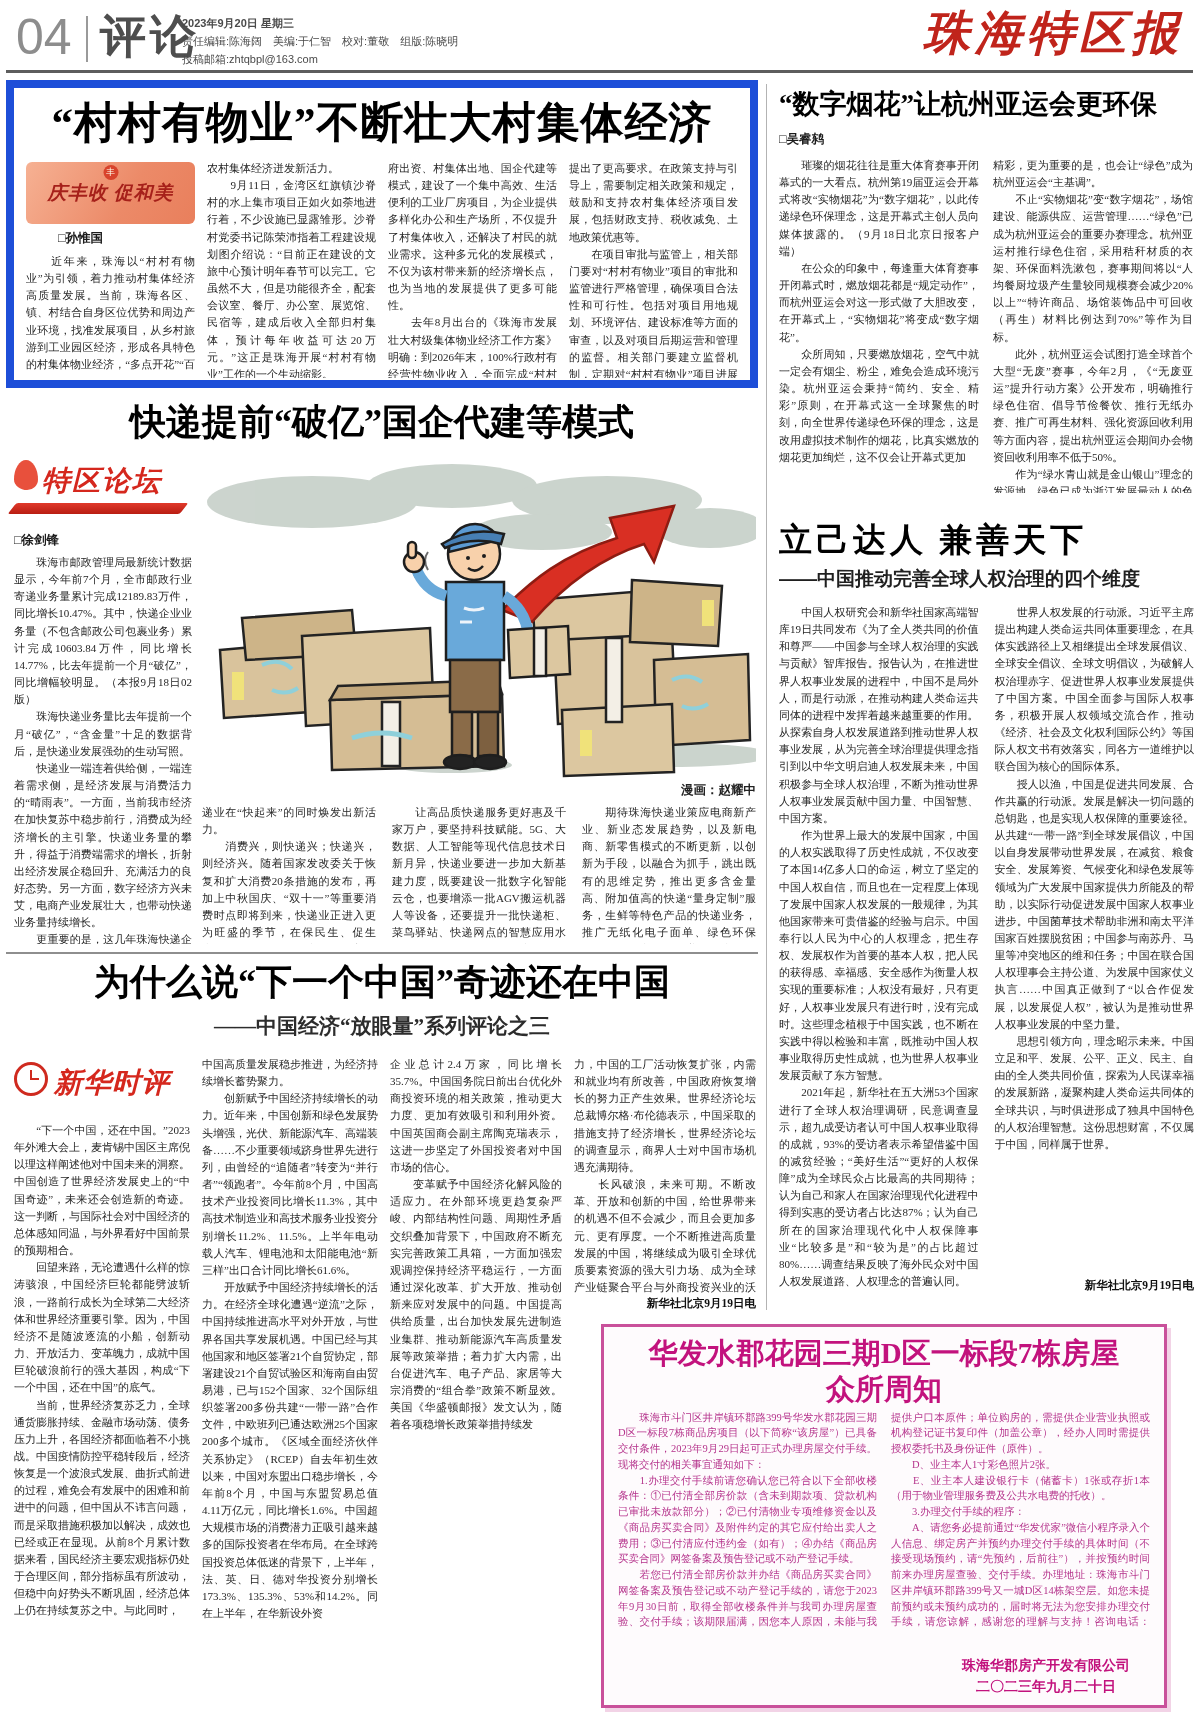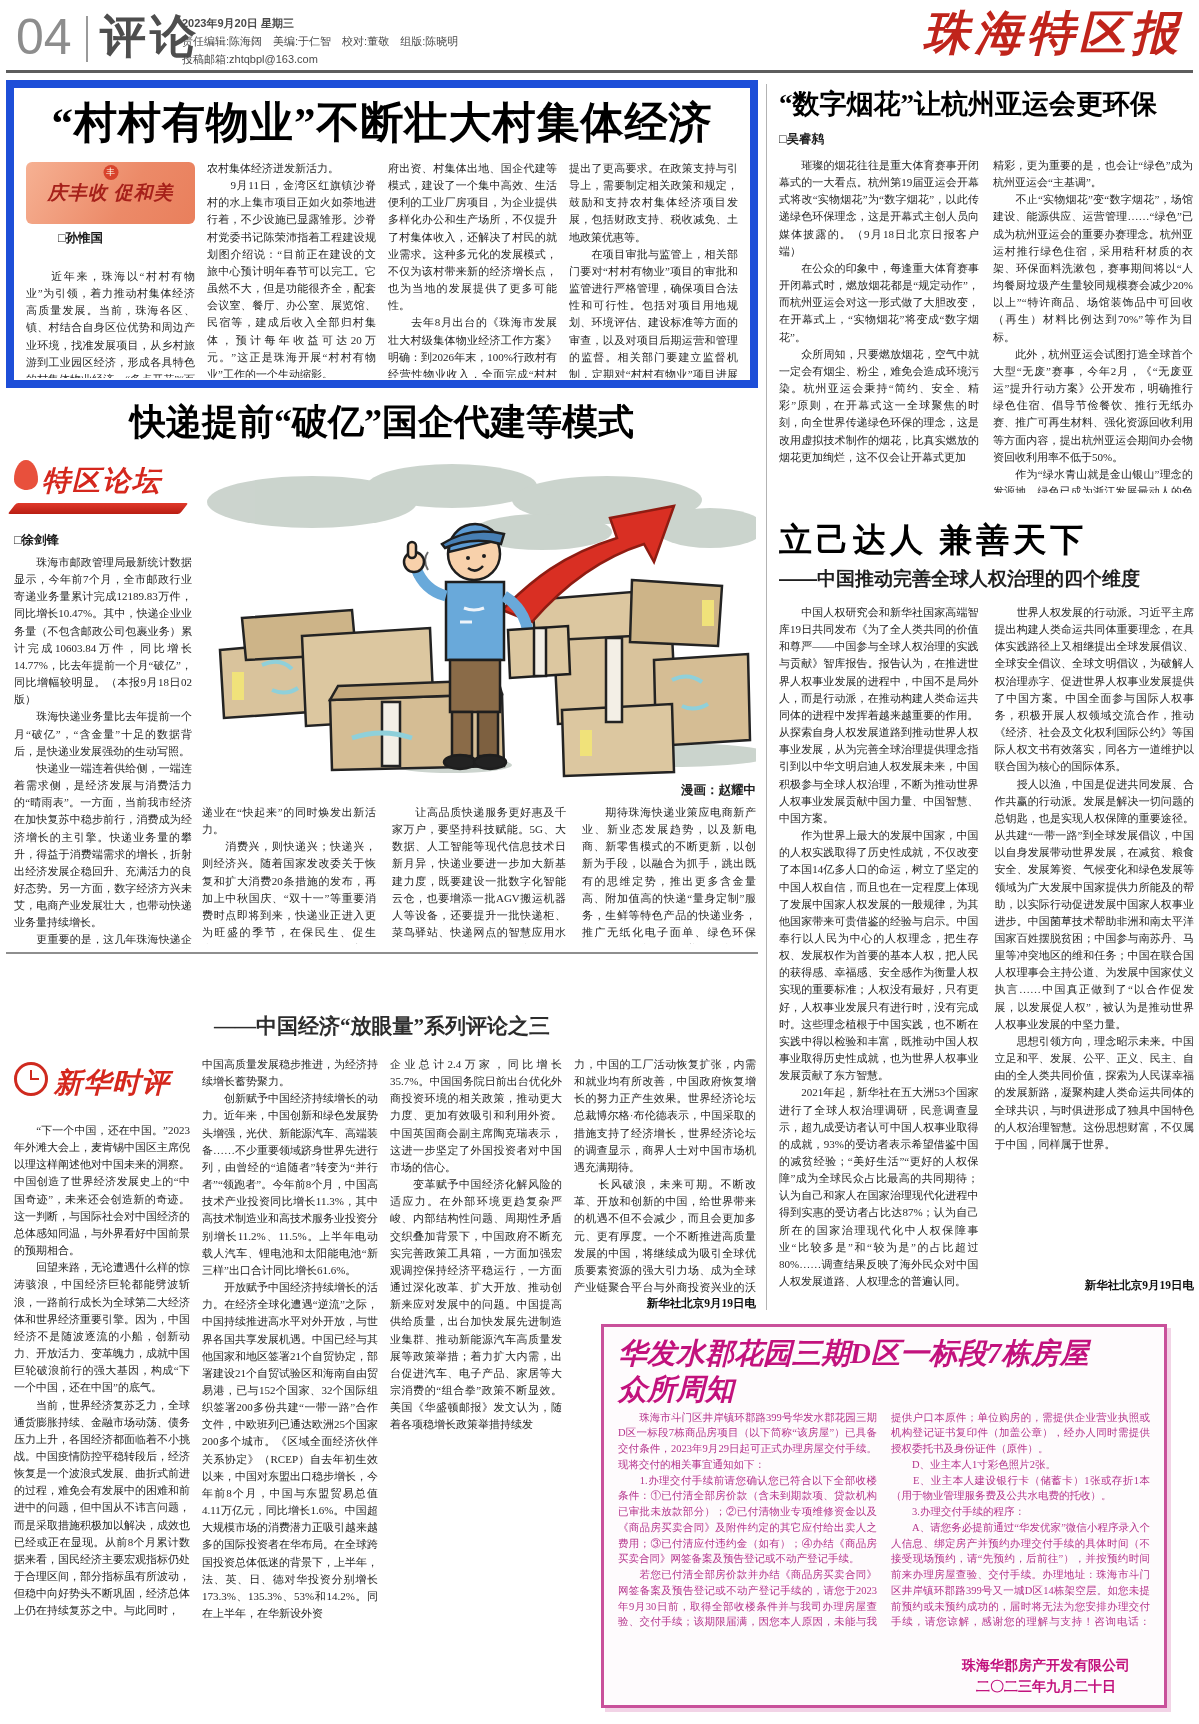--- a/index.html
+++ b/index.html
@@ -30,21 +30,21 @@
                  letter-spacing:1px;white-space:nowrap;color:#000;}
   .lead-cols{display:flex;gap:12px;height:218px;overflow:hidden;}
   .lead-cols>div{flex:1;overflow:hidden;}
   .badge{position:relative;height:62px;border-radius:6px;margin:2px 0 6px;
          background:linear-gradient(120deg,#f6b193,#ec8a68 60%,#e97f5c);
          display:flex;align-items:center;justify-content:center;}
   .badge-text{color:#a6201a;font-weight:900;font-style:italic;font-size:19px;letter-spacing:1px;}
   .seal{position:absolute;top:3px;left:50%;transform:translateX(-50%);width:15px;height:15px;
         border-radius:50%;background:#d8432c;color:#ffe;font-size:9px;line-height:15px;
         text-align:center;font-family:"Liberation Sans",sans-serif;}
-  .lead-byline{margin:2px 0 21px;padding-left:32px;}
+  .lead-byline{margin:2px 0 6px;padding-left:32px;}
   
   .vdiv{position:absolute;left:766px;top:84px;width:1px;height:1226px;background:#b3b3b3;}
   
   .fw{position:absolute;left:779px;top:86px;width:414px;}
   .fw-headline{margin:0;font-size:27px;font-weight:900;letter-spacing:0;white-space:nowrap;color:#000;}
   .fw-byline{margin-top:9px;}
   .fw-cols{display:flex;gap:14px;margin-top:9px;height:336px;overflow:hidden;}
   .fw-cols>div{flex:1;}
   
   .exp-headline{position:absolute;left:6px;top:398px;width:752px;text-align:center;
@@ -89,21 +89,21 @@
   .rt-subhead{position:absolute;left:779px;top:566px;font-size:19px;font-weight:700;
               font-family:"Liberation Sans",sans-serif;color:#1f1f1f;}
   .rt-cols{position:absolute;left:779px;top:604px;width:415px;height:704px;display:flex;gap:16px;justify-content:space-between;}
   .rt-cols>div{flex:1;}
   .rt-t{height:704px;}
   .rt-t2{height:672px;}
   
   .notice{position:absolute;left:601px;top:1324px;width:566px;height:384px;box-sizing:border-box;
           border:3px solid #c9519b;background:#fefbfd;padding:8px 14px;
           box-shadow:4px 4px 0 #f2d3e6;}
-  .nt-title{text-align:left;color:#c2127d;font-weight:900;font-size:29px;line-height:1.25;margin:0;font-style:italic;}
+  .nt-title{text-align:center;color:#c2127d;font-weight:900;font-size:29px;line-height:1.25;margin:0;}
   .nt-salutation{color:#b52f8a;font-weight:bold;font-size:12.5px;margin-top:5px;}
   .nt-cols{display:flex;gap:14px;height:220px;overflow:hidden;margin-top:2px;}
   .nt-col{flex:1;font-size:10.5px;line-height:1.5;color:#b5348c;text-align:justify;
           white-space:pre-line;overflow:hidden;}
   .nt-sign{position:absolute;right:34px;bottom:8px;text-align:center;color:#c2127d;
            font-weight:bold;font-size:14px;line-height:1.5;}
 </style>
 </head>
 <body>
 
@@ -237,20 +237,21 @@
 
   <div class="exp-bottom">
     <div class="jtext">递业在“快起来”的同时焕发出新活力。
 　　消费兴，则快递兴；快递兴，则经济兴。随着国家发改委关于恢复和扩大消费20条措施的发布，再加上中秋国庆、“双十一”等重要消费时点即将到来，快递业正进入更为旺盛的季节，在保民生、促生产、畅循环、稳就业方面发挥着不可替代的积极作用。</div>
     <div class="jtext">　　让高品质快递服务更好惠及千家万户，要坚持科技赋能。5G、大数据、人工智能等现代信息技术日新月异，快递业要进一步加大新基建力度，既要建设一批数字化智能云仓，也要增添一批AGV搬运机器人等设备，还要提升一批快递柜、菜鸟驿站、快递网点的智慧应用水平，让更多的网络技术、应用场景融入到快递服务中。</div>
     <div class="jtext">　　期待珠海快递业策应电商新产业、新业态发展趋势，以及新电商、新零售模式的不断更新，以创新为手段，以融合为抓手，跳出既有的思维定势，推出更多含金量高、附加值高的快递“量身定制”服务，生鲜等特色产品的快递业务，推广无纸化电子面单、绿色环保箱，环保投递全链覆盖，向产业价值链、市场链的高端攀升。</div>
   </div>
 
   <div class="hrule2"></div>
 
+  <h2 class="nc-headline">为什么说“下一个中国”奇迹还在中国</h2>
   <div class="nc-subhead">——中国经济“放眼量”系列评论之三</div>
 
   <div class="nc-col nc-c1">
     <div class="xh-logo">
       <span class="xh-clock"></span>
       <span class="xh-text">新华时评</span>
     </div>
     <div class="jtext nc-t1">　　“下一个中国，还在中国。”2023年外滩大会上，麦肯锡中国区主席倪以理这样阐述他对中国未来的洞察。中国创造了世界经济发展史上的“中国奇迹”，未来还会创造新的奇迹。这一判断，与国际社会对中国经济的总体感知同温，与外界看好中国前景的预期相合。
 　　回望来路，无论遭遇什么样的惊涛骇浪，中国经济巨轮都能劈波斩浪，一路前行成长为全球第二大经济体和世界经济重要引擎。因为，中国经济不是随波逐流的小船，创新动力、开放活力、变革魄力，成就中国巨轮破浪前行的强大基因，构成“下一个中国，还在中国”的底气。
 　　当前，世界经济复苏乏力，全球通货膨胀持续、金融市场动荡、债务压力上升，各国经济都面临着不小挑战。中国疫情防控平稳转段后，经济恢复是一个波浪式发展、曲折式前进的过程，难免会有发展中的困难和前进中的问题，但中国从不讳言问题，而是采取措施积极加以解决，成效也已经或正在显现。从前8个月累计数据来看，国民经济主要宏观指标仍处于合理区间，部分指标虽有所波动，但稳中向好势头不断巩固，经济总体上仍在持续复苏之中。与此同时，</div>

